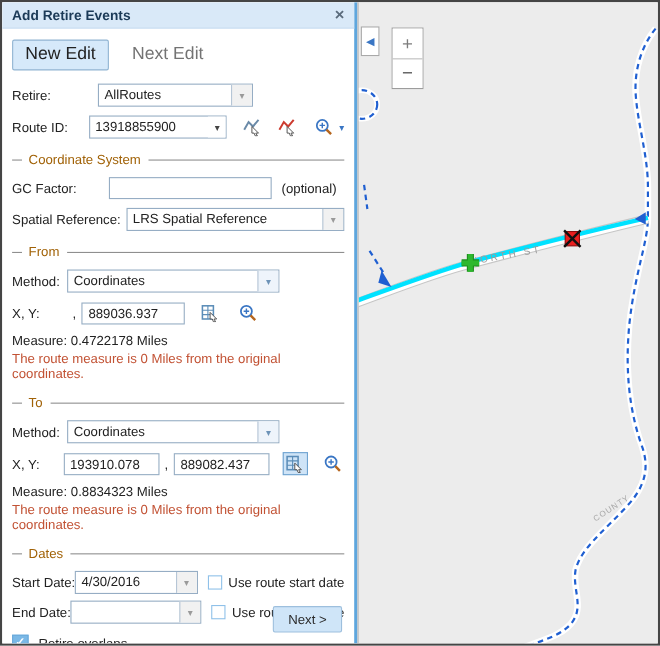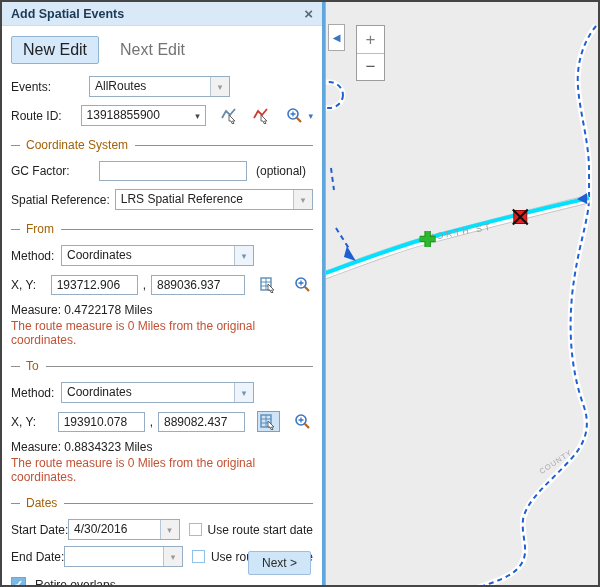--- a/index.html
+++ b/index.html
@@ -66,33 +66,33 @@
                     font-size:17px; color:#7d7d7d; background:#fff; }
   .zoomctrl .zbtn + .zbtn { border-top:1px solid #bdbdbd; color:#555; }
 </style>
 </head>
 <body>
 
 <div class="app">
 
   <div class="panel">
     <div class="titlebar">
-      <span class="title">Add Spatial Events</span>
+      <span class="title">Add Retire Events</span>
       <span class="close">×</span>
     </div>
 
     <div class="content">
 
       <div class="btnrow">
         <button class="btn primary">New Edit</button>
         <button class="btn disabled">Next Edit</button>
       </div>
 
       <div class="formrow">
-        <span class="lbl" style="width:78px">Events:</span>
+        <span class="lbl" style="width:78px">Retire:</span>
         <div class="combo" style="width:141px">
           <span class="val">AllRoutes</span>
           <span class="arrowbtn gray">▾</span>
         </div>
       </div>
 
       <div class="formrow">
         <span class="lbl" style="width:78px">Route ID:</span>
         <div class="combo" style="width:141px">
           <span class="val">13918855900</span>
@@ -149,21 +149,20 @@
       <div class="formrow">
         <span class="lbl" style="width:50px">Method:</span>
         <div class="combo" style="width:193px">
           <span class="val">Coordinates</span>
           <span class="arrowbtn">▾</span>
         </div>
       </div>
 
       <div class="formrow">
         <span class="lbl" style="width:50px">X, Y:</span>
-        <input class="tinput" style="width: 87px;" value="193712.906">
         <span class="lbl" style="margin:0 5px">,</span>
         <input class="tinput" style="width: 94px;" value="889036.937">
         <span class="iconbtn" style="margin-left:12px">
           <svg width="19" height="17" viewBox="0 0 19 17">
             <rect x="2" y="2" width="10" height="12" fill="none" stroke="#5b8db8" stroke-width="1.4"></rect>
             <path d="M2 6 H12 M2 10 H12 M7 2 V14" stroke="#5b8db8" stroke-width="1"></path>
             <path d="M9 8 L15 14 L12.5 14 L14 16.5 L12 16.5 L11 14 L9 14 Z" fill="#fff" stroke="#555" stroke-width="0.9"></path>
           </svg>
         </span>
         <span class="iconbtn" style="margin-left:12px">

